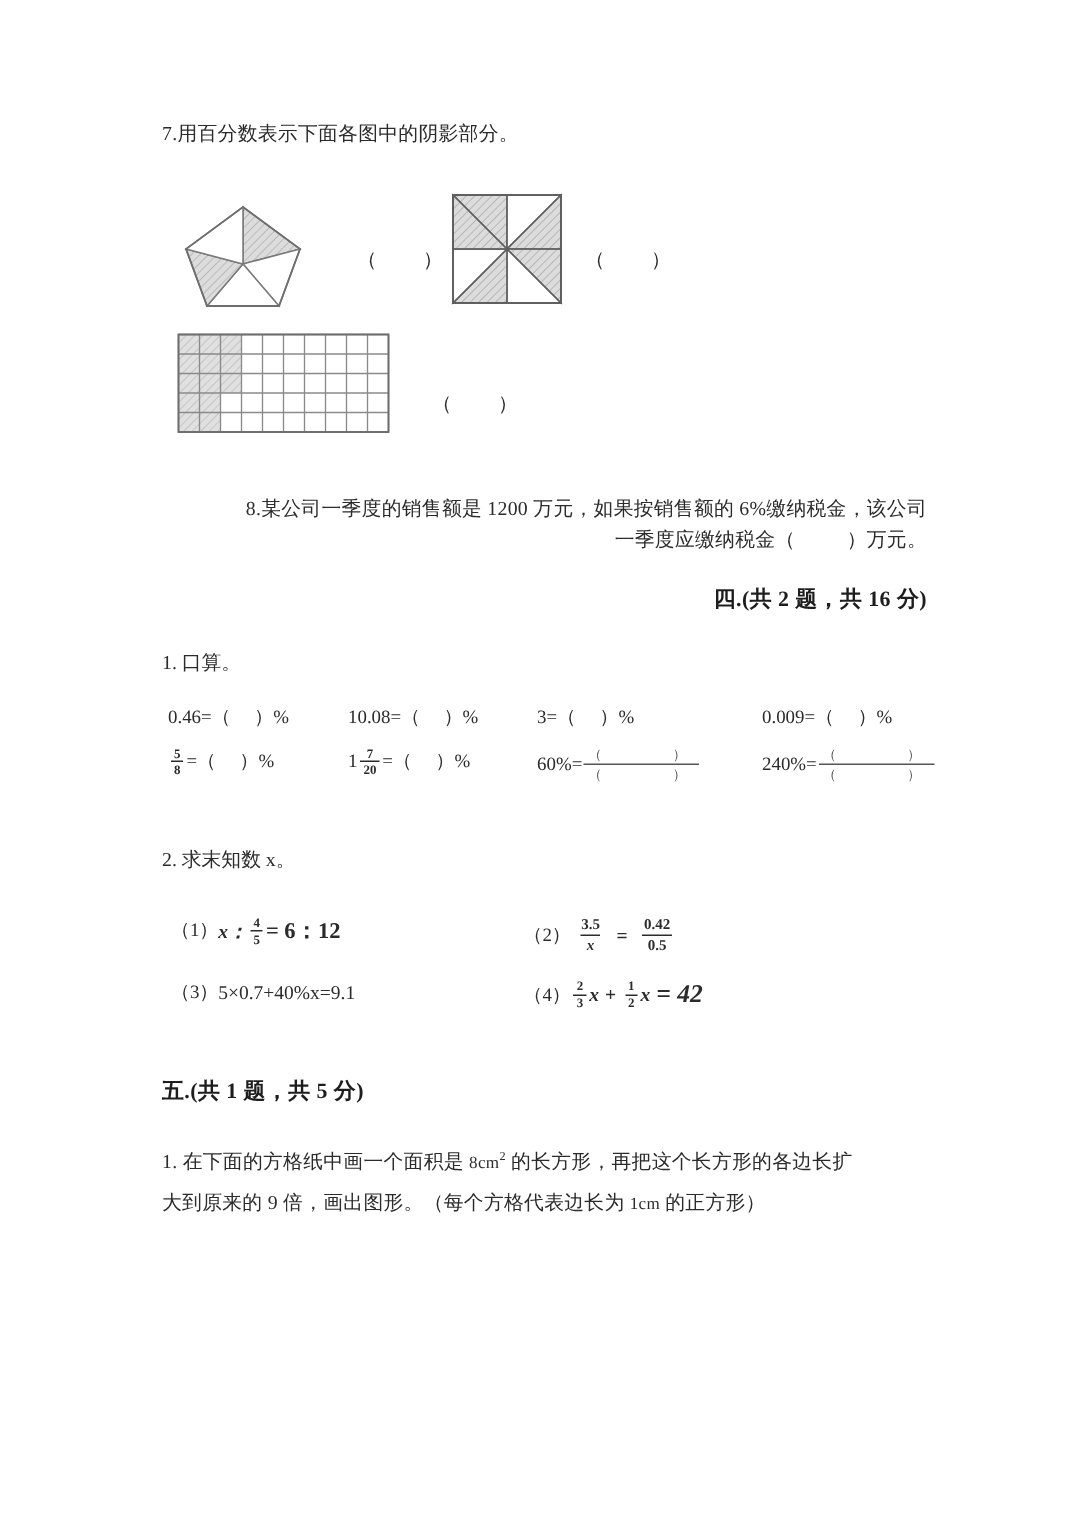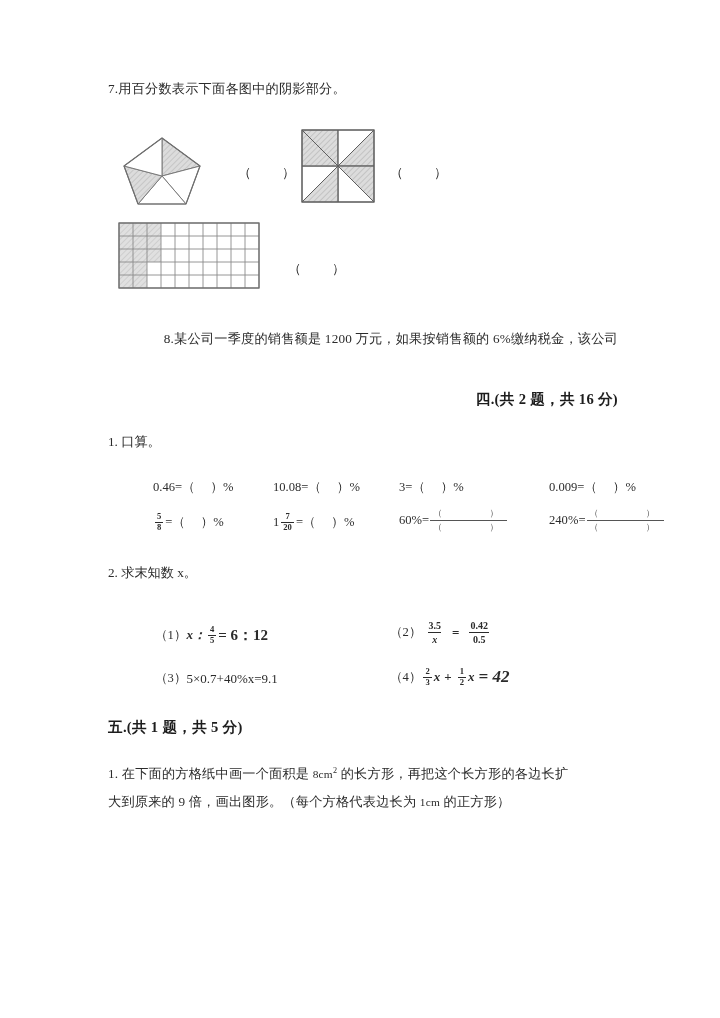--- a/index.html
+++ b/index.html
@@ -72,25 +72,24 @@
     position:absolute;
     font-size:13.2px;
     color:#2b2b2b;
     letter-spacing:0.5px;
     white-space:pre;
   }
 
   
   .mrow {
     display:flex;
-    align-items:flex-end;
+    align-items:flex-start;
     font-size:12.6px;
     color:#2b2b2b;
     white-space:pre;
-    margin-left:41px;
   }
   .mitem {
     display:flex;
     align-items:center;
     white-space:pre;
     font-size:12.6px;
   }
   .frac {
     display:inline-flex;
     flex-direction:column;
@@ -251,20 +250,21 @@
           <line x1="143" y1="3" x2="143" y2="68"></line>
         </g>
         <rect x="3" y="3" width="140" height="65" fill="none" stroke="#6e6e6e" stroke-width="1.3"></rect>
       </svg>
     </div>
     <div class="paren" style="left:180px; top:40px;">（        ）</div>
   </div>
 
   <div class="blk-q8">
     <div class="qline">8.某公司一季度的销售额是 1200 万元，如果按销售额的 6%缴纳税金，该公司</div>
+    <div class="qline"><span>一季度应缴纳税金（</span><span class="blank-paren">&nbsp;&nbsp;&nbsp;&nbsp;&nbsp;&nbsp;&nbsp;&nbsp;&nbsp;</span><span>）万元。</span></div>
   </div>
 
   <div class="blk-sec4">
     <div class="section-head">四.(共 2 题，共 16 分)</div>
   </div>
 
   <div class="blk-koufa">
     <div class="sub-head">1. 口算。</div>
   </div>
 

